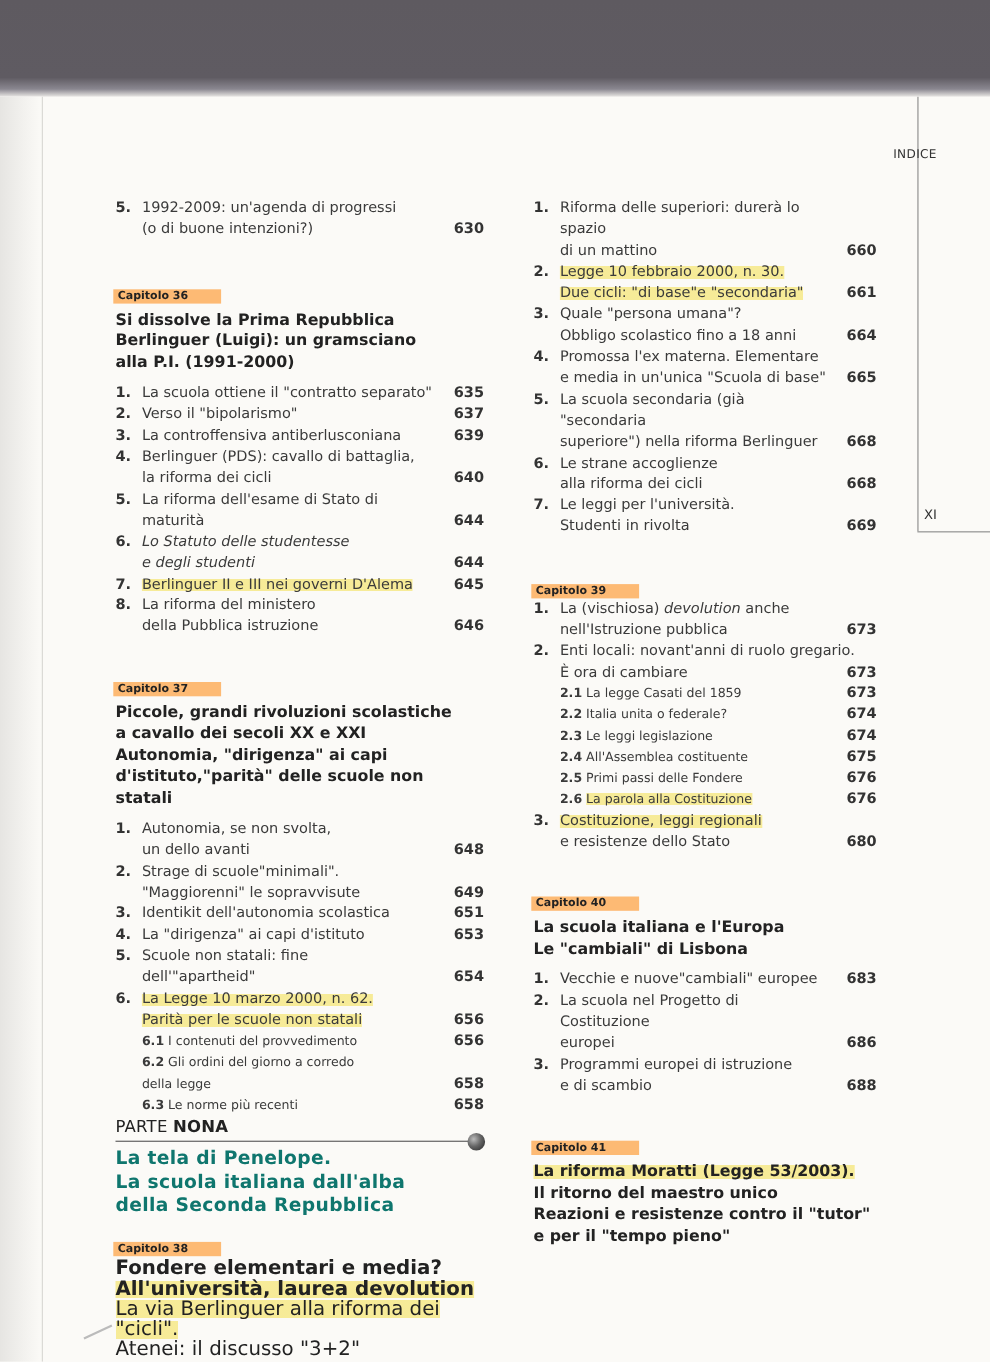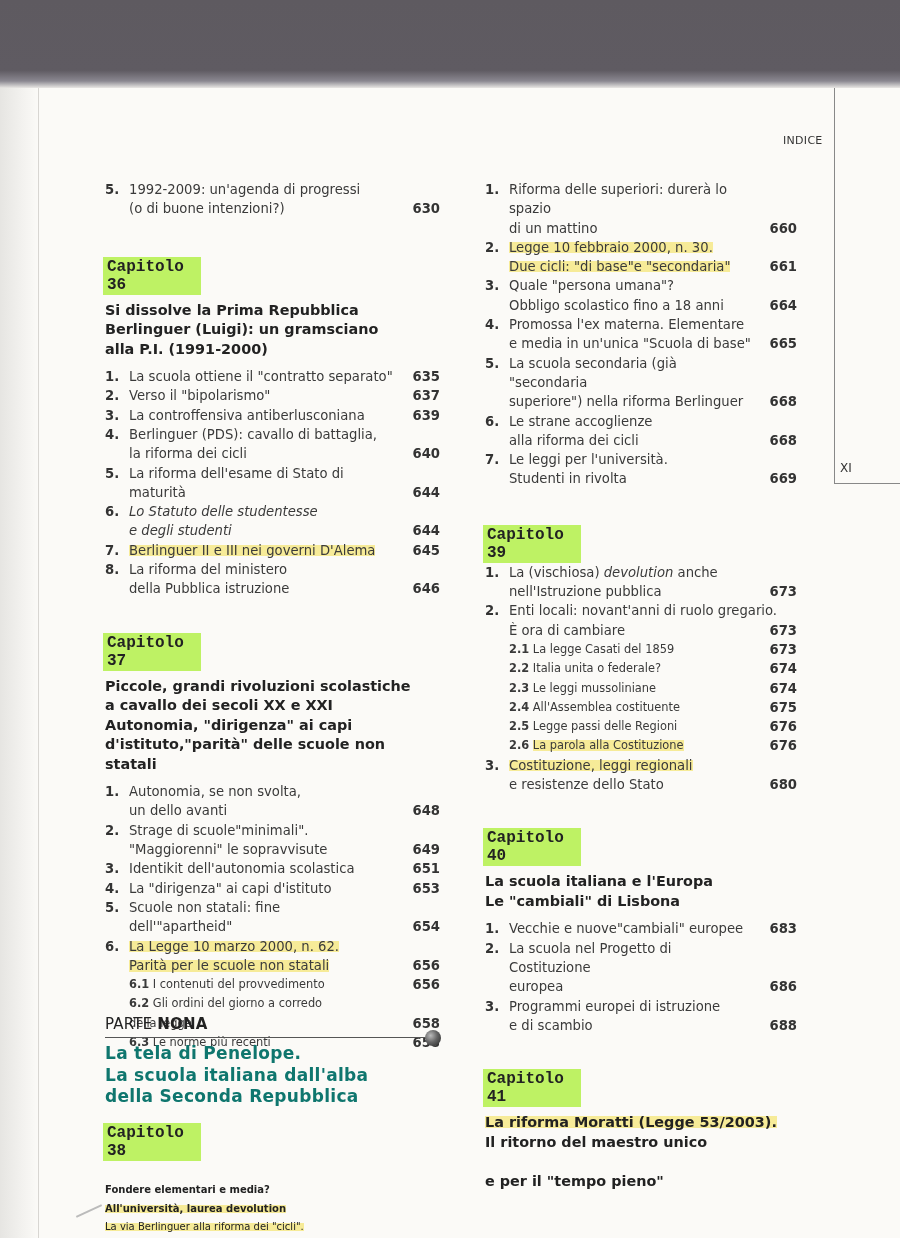--- a/index.html
+++ b/index.html
@@ -22,39 +22,39 @@
     background:linear-gradient(90deg,#e6e5e2 0%,#f3f2ef 60%,#fbfaf7 100%);
     border-right:1px solid #d8d6d2;
   }
   .page-frame-v {
     position:absolute; left:834px; top:88px; width:1px; height:395px; background:#888;
   }
   .page-frame-h {
     position:absolute; left:834px; top:483px; width:66px; height:1px; background:#888;
   }
   .running-head {
-    position:absolute; left:783px; top:134px; font-size:11px; letter-spacing:0.3px; color:#333;
+    position:absolute; left:812px; top:134px; font-size:11px; letter-spacing:0.3px; color:#333;
   }
   .page-number {
     position:absolute; left:840px; top:461px; font-size:12px; color:#333;
   }
   .col { position:absolute; }
   .col-left { left:105px; top:180px; width:335px; }
   .col-right { left:485px; top:180px; width:312px; }
 
   .entry { position:relative; font-size:13.2px; line-height:19.3px; color:#3a3a3a; }
   .entry .num { position:absolute; left:0; font-weight:700; color:#333; }
   .entry .txt { display:block; padding-left:24px; padding-right:44px; }
   .entry .pg { position:absolute; right:0; bottom:0; font-weight:700; color:#333; }
   .entry.sub .txt { padding-left:24px; font-size:11.4px; }
   .entry.sub .subnum { font-weight:700; font-size:11.4px; }
 
   .chap-label {
-    display:inline-block; background:#bef264; font-weight:700; font-size:16px;
-    padding:1px 6px 1px 4px; color:#222; margin-left:-2px; width:88px;font-family:Liberation Mono, monospace;
+    display:inline-block; background:#fdba74; font-weight:700; font-size:10px;
+    padding:1px 6px 1px 4px; color:#222; margin-left:-2px; width:88px;
   }
   .chap-title {
     font-weight:700; font-size:14.4px; line-height:19.5px; color:#222; margin-top:6px; margin-bottom:8px;
   }
   .hl { background:linear-gradient(transparent 15%, rgba(245,230,120,0.75) 15%, rgba(245,230,120,0.75) 90%, transparent 90%); }
   em { font-style:italic; }
 
   .part-block { position:absolute; left:105px; top:1015px; width:330px; }
   .part-label { font-size:15px; color:#222; letter-spacing:0.2px; }
   .part-label b { font-weight:700; }
@@ -192,21 +192,21 @@
   <div class="part-ball"></div>
   <div class="part-title">
     <span>La tela di Penelope.</span><br>
     <span>La scuola italiana dall'alba</span><br>
     <span>della Seconda Repubblica</span>
   </div>
 </div>
 
 <div class="col" style="left:105px; top:1123px; width:330px">
   <span class="chap-label">Capitolo 38</span>
-  <div class="chap-title" style="margin-top:20px; font-size:10px; line-height:18.5px">
+  <div class="chap-title" style="margin-top:2px; font-size:18px; line-height:18.5px">
     <span>Fondere elementari e media?</span><br>
     <span class="hl">All'università, laurea devolution</span><br>
     <span style="font-weight:400" class="hl">La via Berlinguer alla riforma dei "cicli".</span><br>
     <span style="font-weight:400">Atenei: il discusso "3+2"</span>
   </div>
 </div>
 <div class="pencil-mark"></div>
 
 <div class="col col-right">
   <div class="entry">
@@ -259,29 +259,29 @@
       </div>
     <div class="entry sub">
         <span class="txt"><span class="subnum">2.1</span> <span>La legge Casati del 1859</span></span>
         <span class="pg">673</span>
       </div>
     <div class="entry sub">
         <span class="txt"><span class="subnum">2.2</span> <span>Italia unita o federale?</span></span>
         <span class="pg">674</span>
       </div>
     <div class="entry sub">
-        <span class="txt"><span class="subnum">2.3</span> <span>Le leggi mussoliniane</span></span>
+        <span class="txt"><span class="subnum">2.3</span> <span>Le leggi legislazione</span></span>
         <span class="pg">674</span>
       </div>
     <div class="entry sub">
         <span class="txt"><span class="subnum">2.4</span> <span>All'Assemblea costituente</span></span>
         <span class="pg">675</span>
       </div>
     <div class="entry sub">
-        <span class="txt"><span class="subnum">2.5</span> <span>Legge passi delle Regioni</span></span>
+        <span class="txt"><span class="subnum">2.5</span> <span>Primi passi delle Fondere</span></span>
         <span class="pg">676</span>
       </div>
     <div class="entry sub">
         <span class="txt"><span class="subnum">2.6</span> <span class="hl">La parola alla Costituzione</span></span>
         <span class="pg">676</span>
       </div>
     <div class="entry">
         <span class="num">3.</span>
         <span class="txt"><span class="hl">Costituzione, leggi regionali</span><br><span>e resistenze dello Stato</span></span>
         <span class="pg">680</span>
@@ -294,33 +294,33 @@
       <span>La scuola italiana e l'Europa</span><br>
       <span>Le "cambiali" di Lisbona</span>
     </div>
     <div class="entry">
         <span class="num">1.</span>
         <span class="txt">Vecchie e nuove"cambiali" europee</span>
         <span class="pg">683</span>
       </div>
     <div class="entry">
         <span class="num">2.</span>
-        <span class="txt"><span>La scuola nel Progetto di Costituzione</span><br><span>europea</span></span>
+        <span class="txt"><span>La scuola nel Progetto di Costituzione</span><br><span>europei</span></span>
         <span class="pg">686</span>
       </div>
     <div class="entry">
         <span class="num">3.</span>
         <span class="txt"><span>Programmi europei di istruzione</span><br><span>e di scambio</span></span>
         <span class="pg">688</span>
       </div>
   </div>
 
   <div style="margin-top:34px">
     <span class="chap-label">Capitolo 41</span>
     <div class="chap-title">
       <span class="hl">La riforma Moratti (Legge 53/2003).</span><br>
       <span>Il ritorno del maestro unico</span><br>
-      <br>
+      <span>Reazioni e resistenze contro il "tutor"</span><br>
       <span>e per il "tempo pieno"</span>
     </div>
     
   </div>
 </div>
 
 </body></html>

